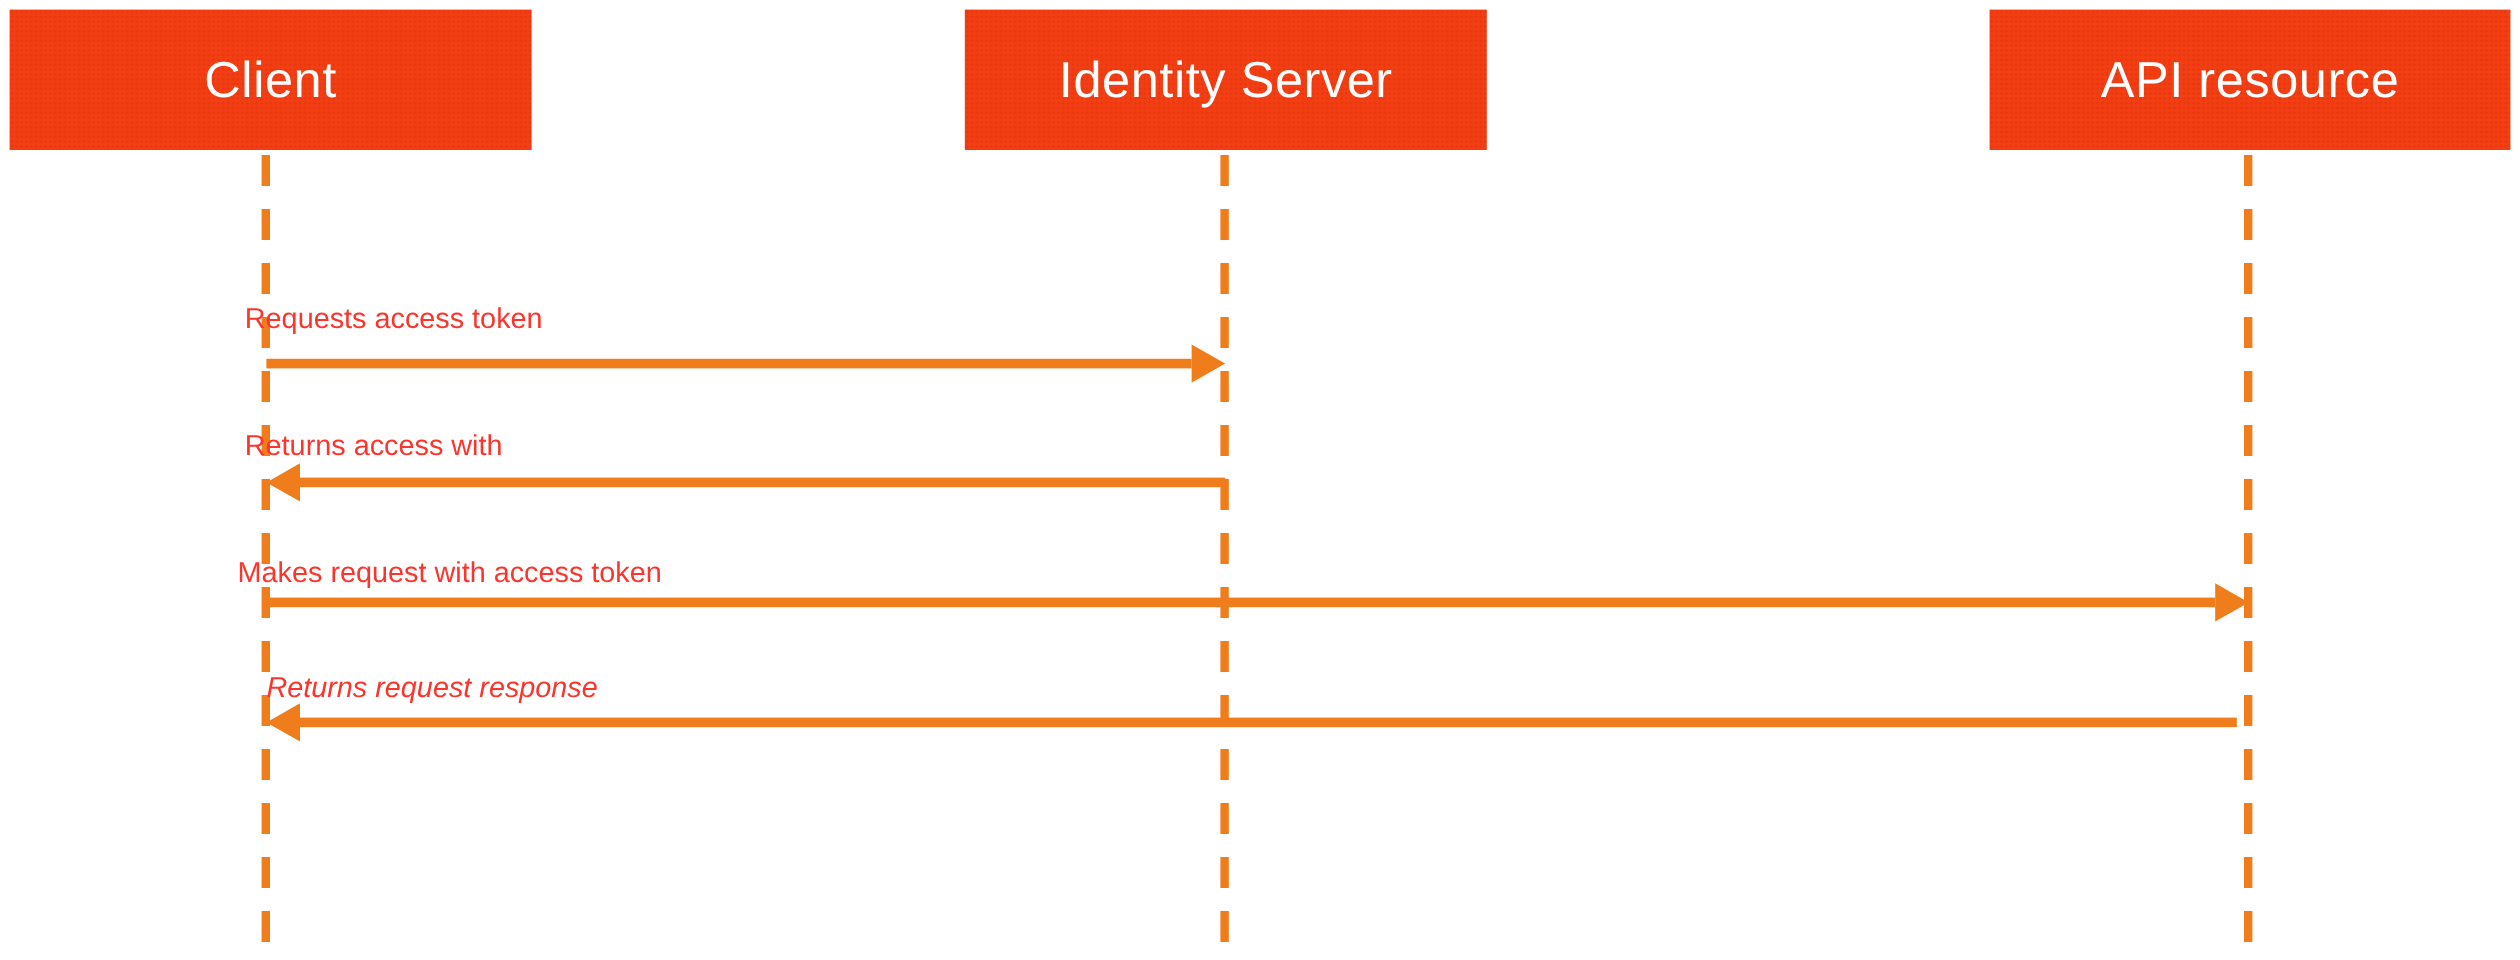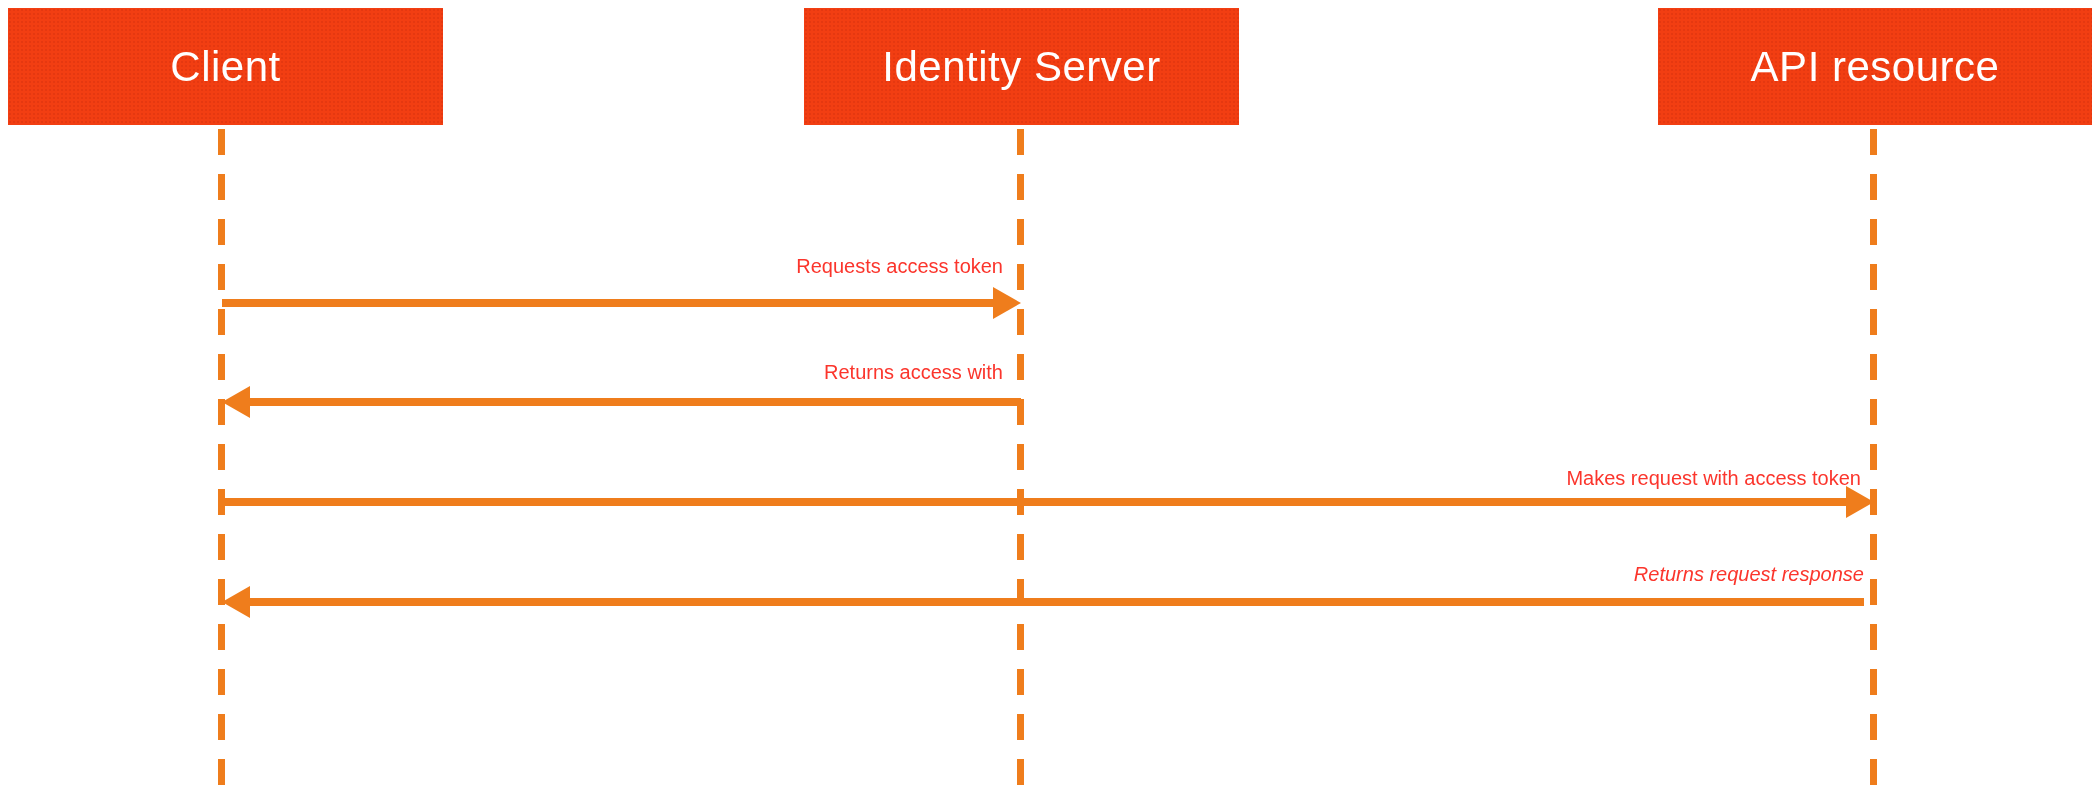--- a/index.html
+++ b/index.html
@@ -32,35 +32,35 @@
   }
   .lifeline.client{left:218px;}
   .lifeline.identity{left:1017px;}
   .lifeline.api{left:1870px;}
   
   .shaft{position:absolute;height:8px;background:var(--arrow);}
   .head{position:absolute;width:0;height:0;border-top:16px solid transparent;border-bottom:16px solid transparent;}
   .head.right{border-left:28px solid var(--arrow);}
   .head.left{border-right:28px solid var(--arrow);}
   .msg-label{
-    position:absolute;color:var(--message_text);font-size:20px;line-height:24px;
-    text-align:right;white-space:nowrap;
+    position:absolute;color:var(--message_text);font-size:24px;line-height:24px;
+    text-align:left;white-space:nowrap;
   }
   
   .m1 .shaft{left:222px;top:299px;width:771px;}
   .m1 .head{left:993px;top:287px;}
   .m1 .msg-label{left:204px;top:254px;width:799px;}
   
   .m2 .shaft{left:250px;top:398px;width:771px;}
   .m2 .head{left:222px;top:386px;}
   .m2 .msg-label{left:204px;top:360px;width:799px;}
   
   .m3 .shaft{left:222px;top:498px;width:1624px;}
   .m3 .head{left:1846px;top:486px;}
-  .m3 .msg-label{left:209px;top:466px;width:1652px;}
+  .m3 .msg-label{left:198px;top:466px;width:1652px;}
   
   .m4 .shaft{left:250px;top:598px;width:1614px;}
   .m4 .head{left:222px;top:586px;}
   .m4 .msg-label{left:222px;top:562px;width:1642px;font-style:italic;}
 </style>
 </head>
 <body>
 
 <div class="canvas">
 

